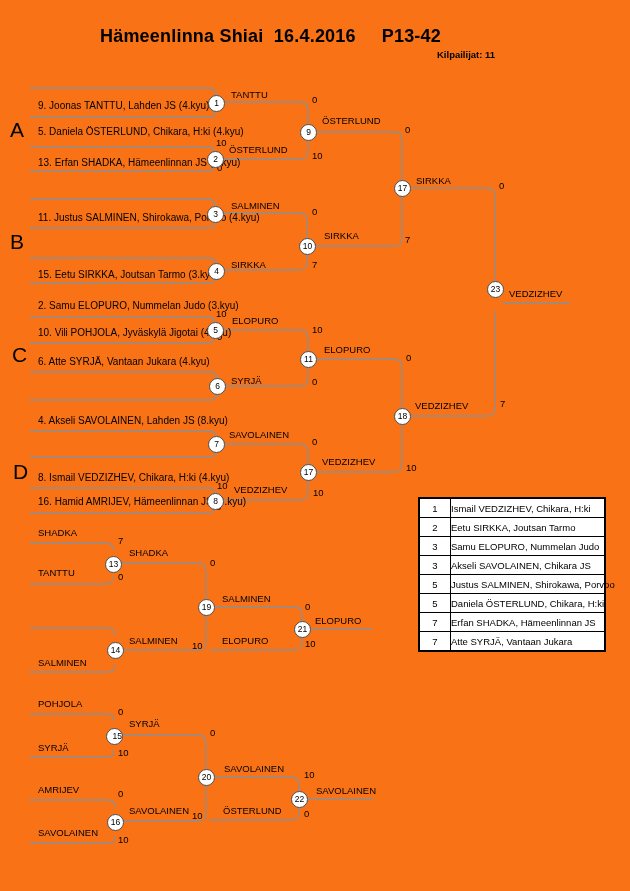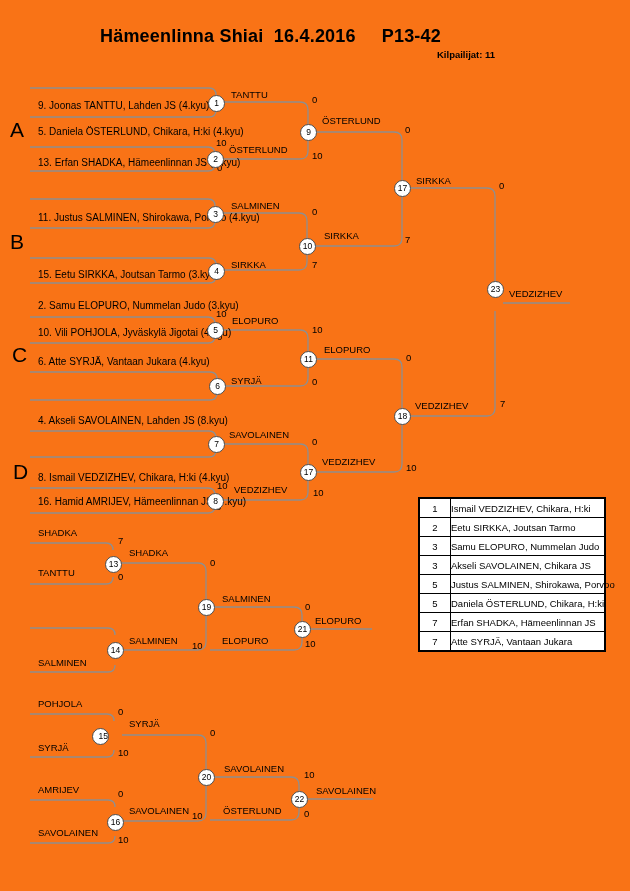--- a/index.html
+++ b/index.html
@@ -136,21 +136,21 @@
   <div class="ci" style="left:207px;top:322px;">5</div>
   <div class="ci" style="left:209px;top:378px;">6</div>
   <div class="ci" style="left:208px;top:436px;">7</div>
   <div class="ci" style="left:207px;top:493px;">8</div>
   <div class="ci" style="left:300px;top:124px;">9</div>
   <div class="ci" style="left:299px;top:238px;">10</div>
   <div class="ci" style="left:300px;top:351px;">11</div>
   <div class="ci" style="left:300px;top:464px;">17</div>
   <div class="ci" style="left:105px;top:556px;">13</div>
   <div class="ci" style="left:107px;top:642px;">14</div>
-  <div class="ci" style="left:92px;top:728px;text-align:right;">15</div>
+  <div class="ci" style="left:106px;top:728px;text-align:right;">15</div>
   <div class="ci" style="left:107px;top:814px;">16</div>
   <div class="ci" style="left:394px;top:180px;">17</div>
   <div class="ci" style="left:394px;top:408px;">18</div>
   <div class="ci" style="left:198px;top:599px;">19</div>
   <div class="ci" style="left:198px;top:769px;">20</div>
   <div class="ci" style="left:294px;top:621px;">21</div>
   <div class="ci" style="left:291px;top:791px;">22</div>
   <div class="ci" style="left:487px;top:281px;">23</div>
 
   <table class="res">

